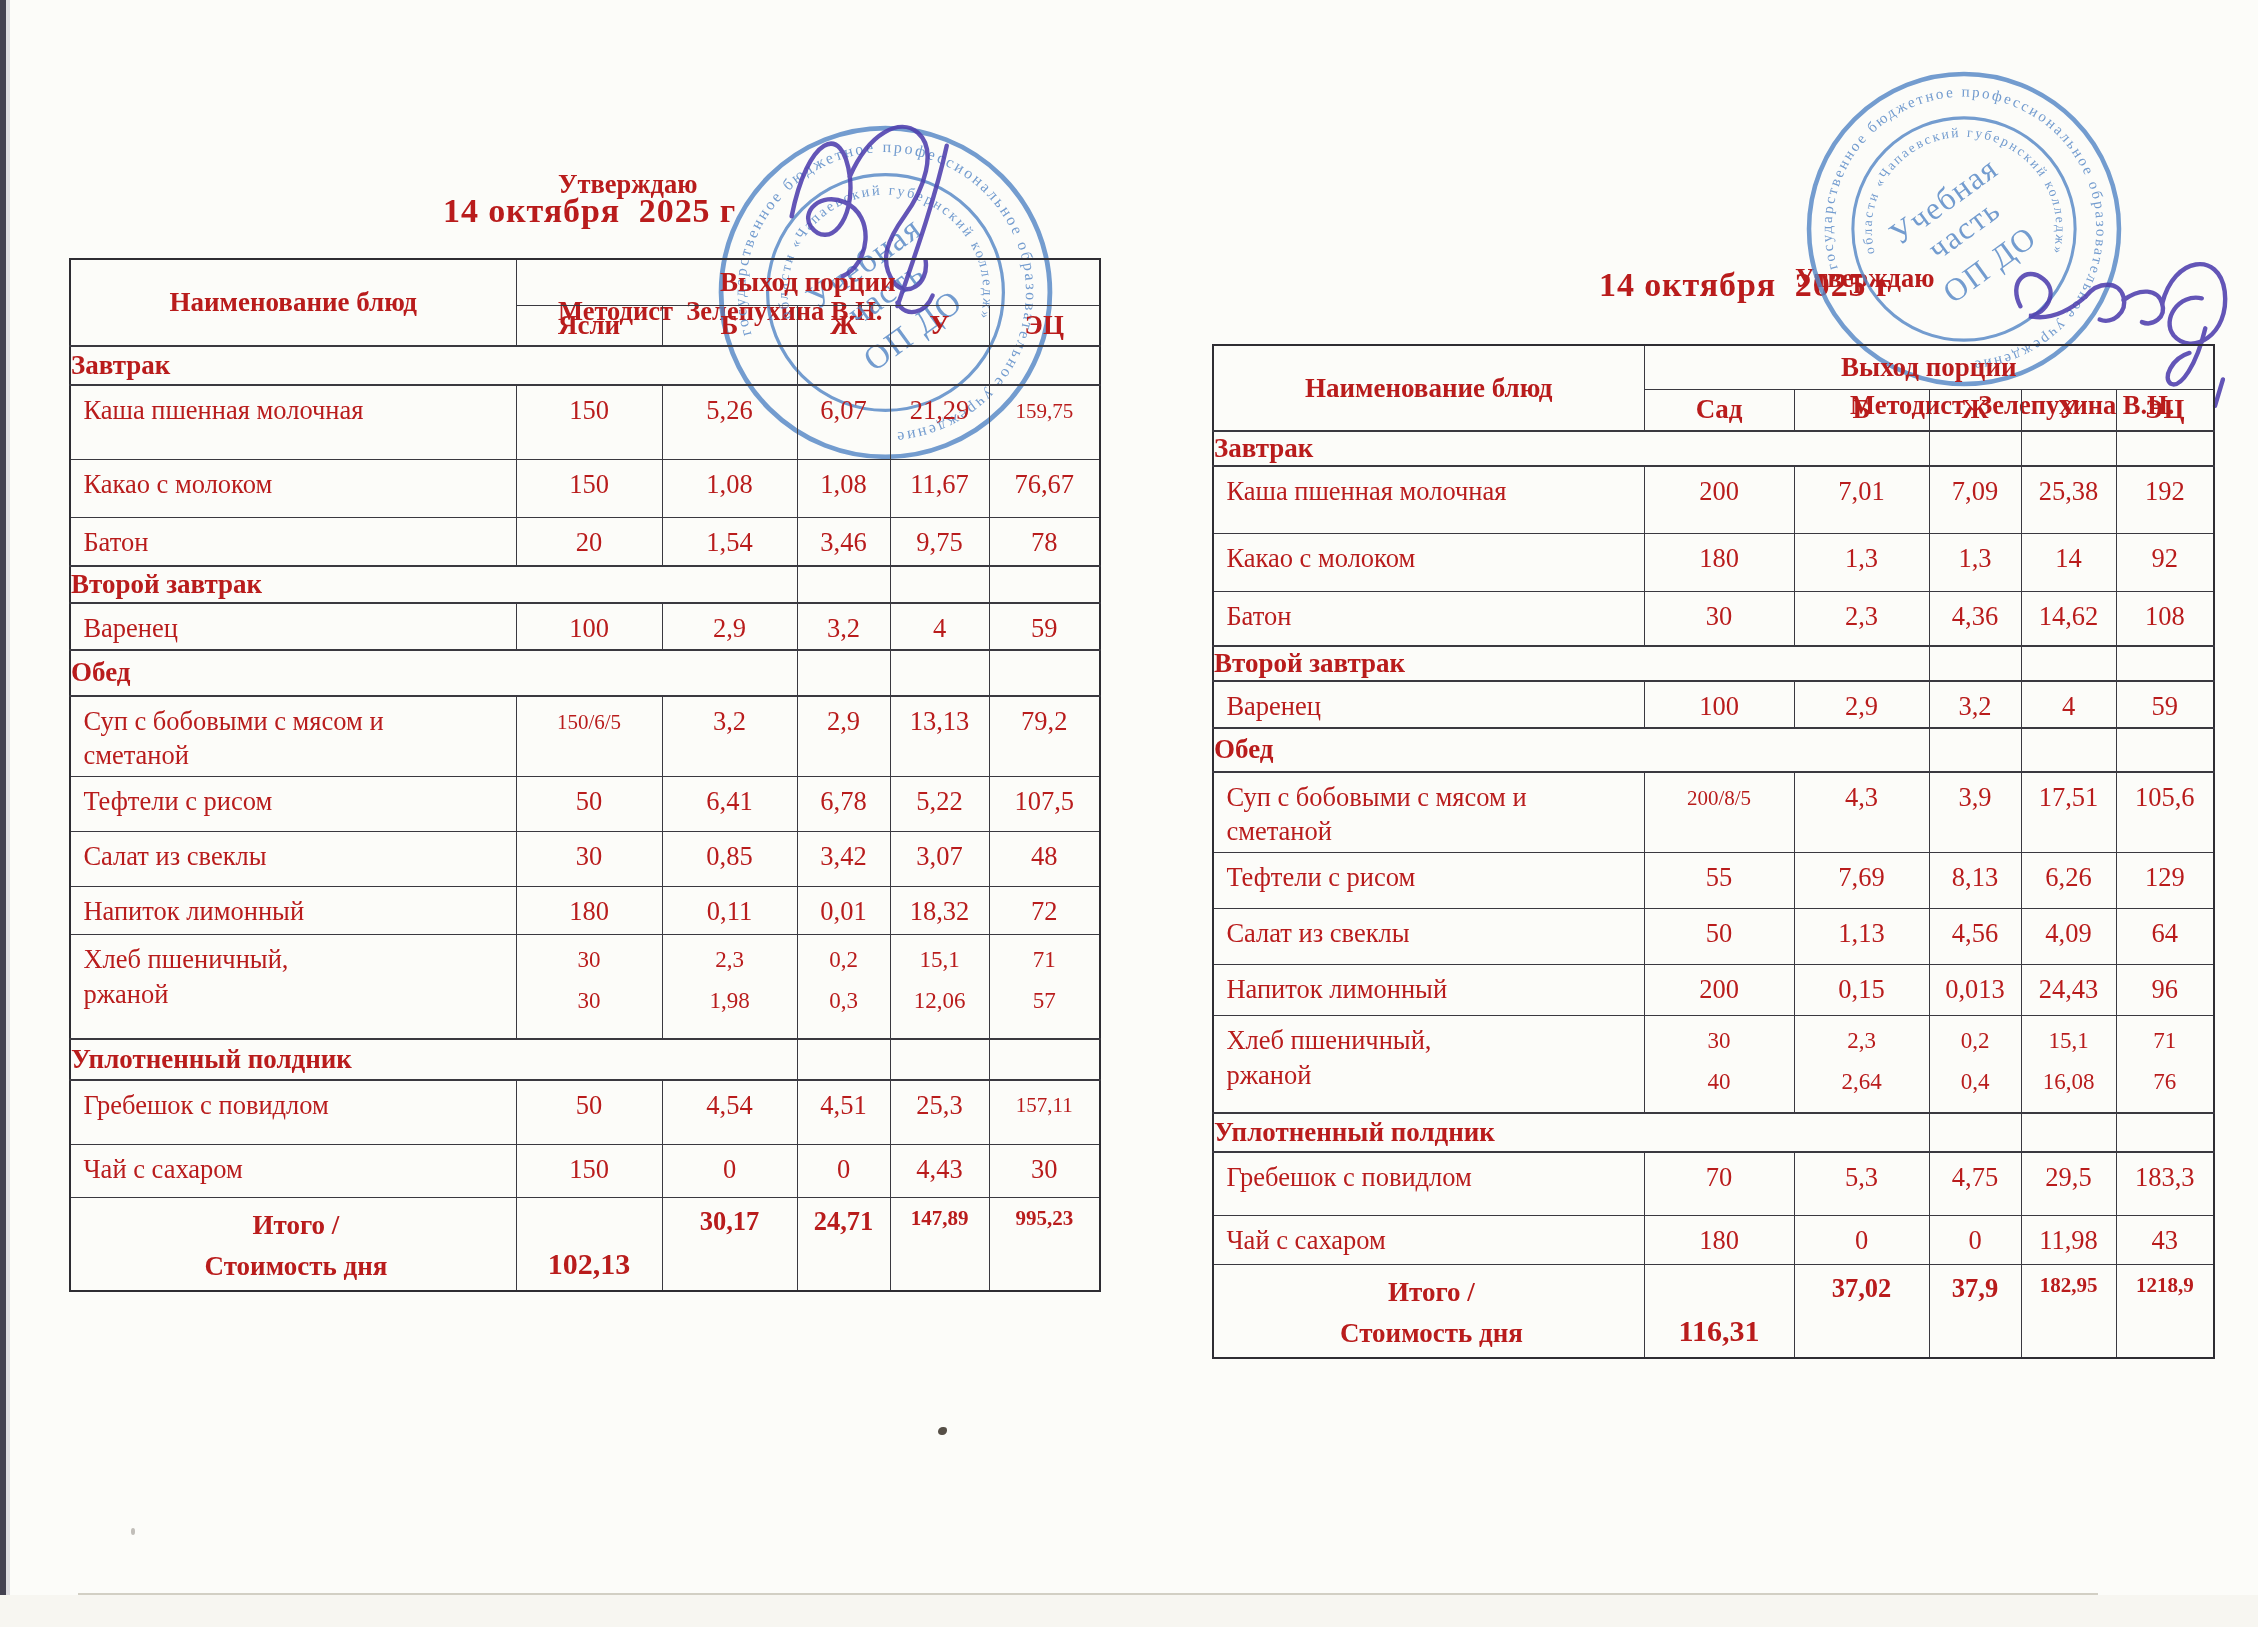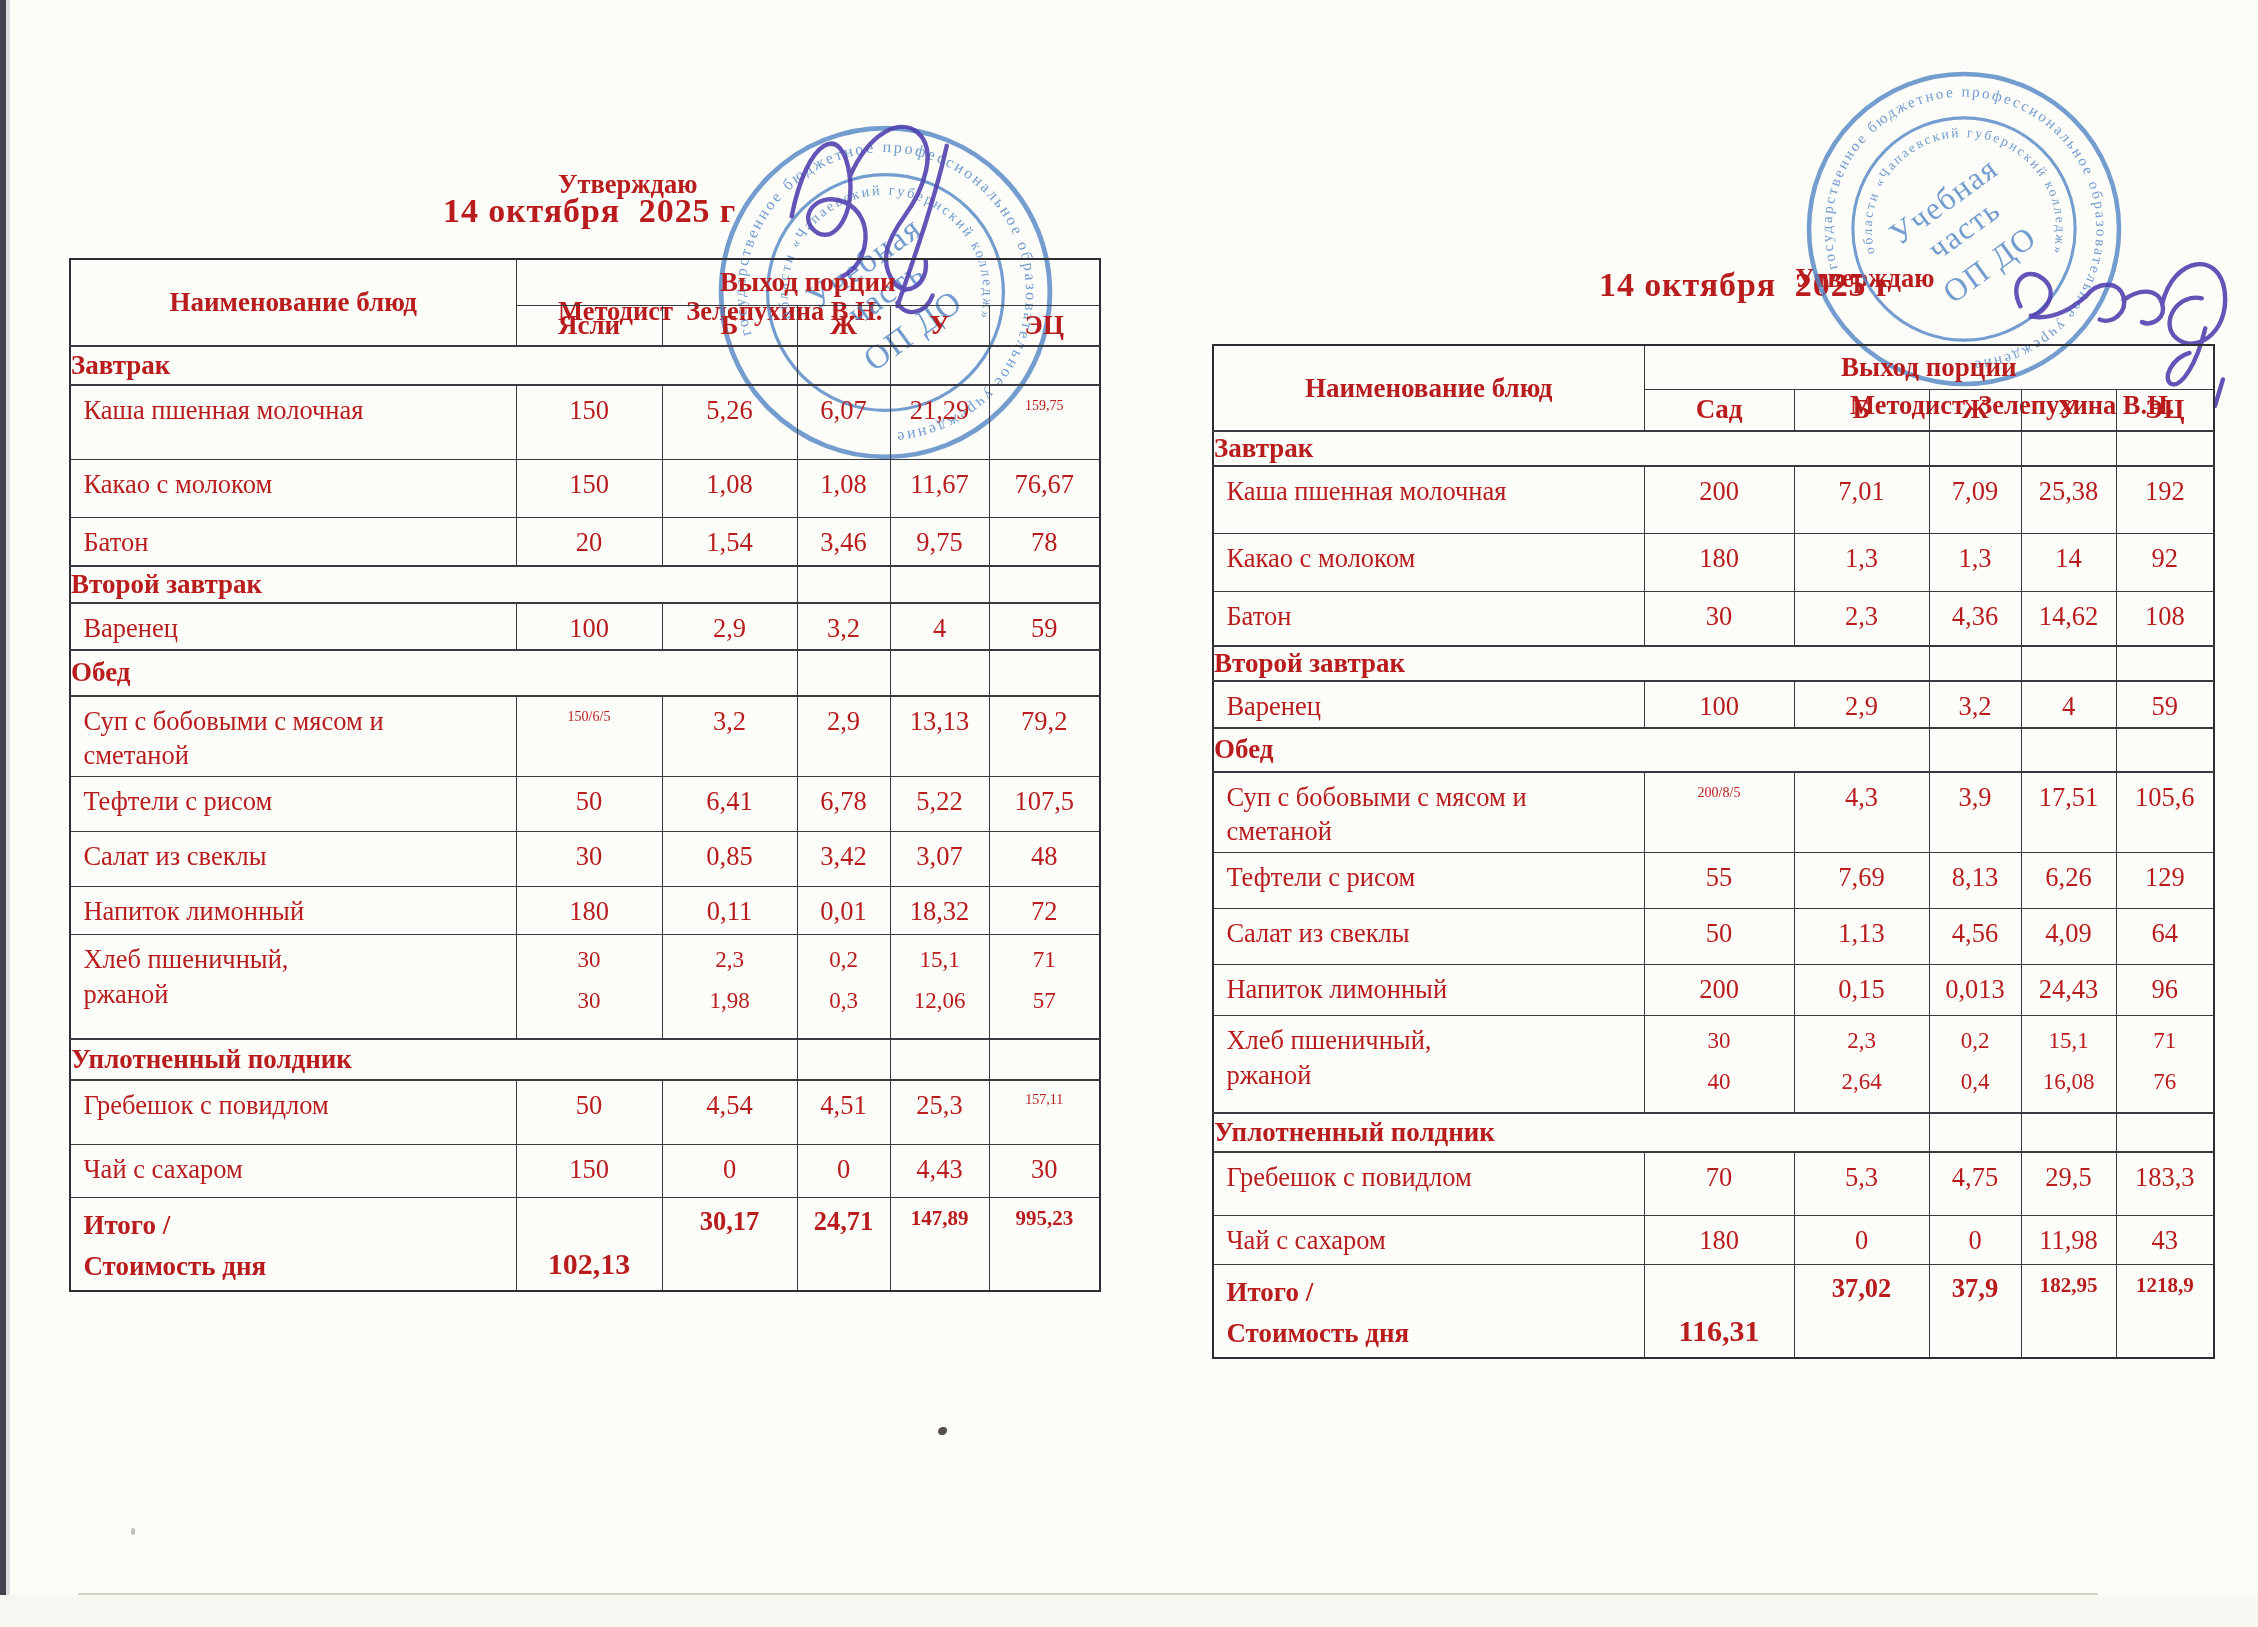--- a/index.html
+++ b/index.html
@@ -20,25 +20,25 @@
   .approve div{white-space:pre;}
   .date-title{position:absolute;font-weight:bold;font-size:34px;letter-spacing:0.9px;white-space:pre;}
 
   .menu-table{position:absolute;}
   .menu-table table{border-collapse:collapse;table-layout:fixed;width:100%;border:2.6px solid #2e2d33;}
   .menu-table th,.menu-table td{border:1.8px solid #3a3940;padding:0;overflow:hidden;}
   .menu-table th{font-size:27px;font-weight:bold;text-align:center;vertical-align:middle;}
   th.name-h{vertical-align:middle;}
   td.name{font-size:26.5px;text-align:left;vertical-align:top;padding:7px 7px 3.5px 12.4px;line-height:1.3;margin-left:8px;}
   td.num{font-size:26.5px;text-align:center;vertical-align:top;padding-top:7px;line-height:1.35;}
-  td.num.small{font-size:14px;padding-top:10.6px;}
+  td.num.small{font-size:21px;padding-top:10.6px;}
   td.num.twoline{font-size:23px;line-height:1.8;padding-top:3.5px;}
   tr.section-row td.sec{font-weight:bold;font-size:27px;text-align:left;vertical-align:middle;}
   tr.section-row td{border-top-width:2.6px;border-bottom-width:2.6px;}
-  tr.total-row td{font-weight:bold;}
+  tr.total-row td{font-weight:bold;text-align:center;}
   tr.total-row td.num{padding-top:5.3px;}
   tr.total-row td.num.small{font-size:21px;}
   tr.total-row td.num.bottom{vertical-align:bottom;padding-bottom:5.3px;font-size:30px;}
   tr.total-row td.name{font-size:27px;line-height:1.5;}
 
   .stamp{position:absolute;opacity:.82;}
   .signature{position:absolute;}
 </style>
 </head>
 <body>

